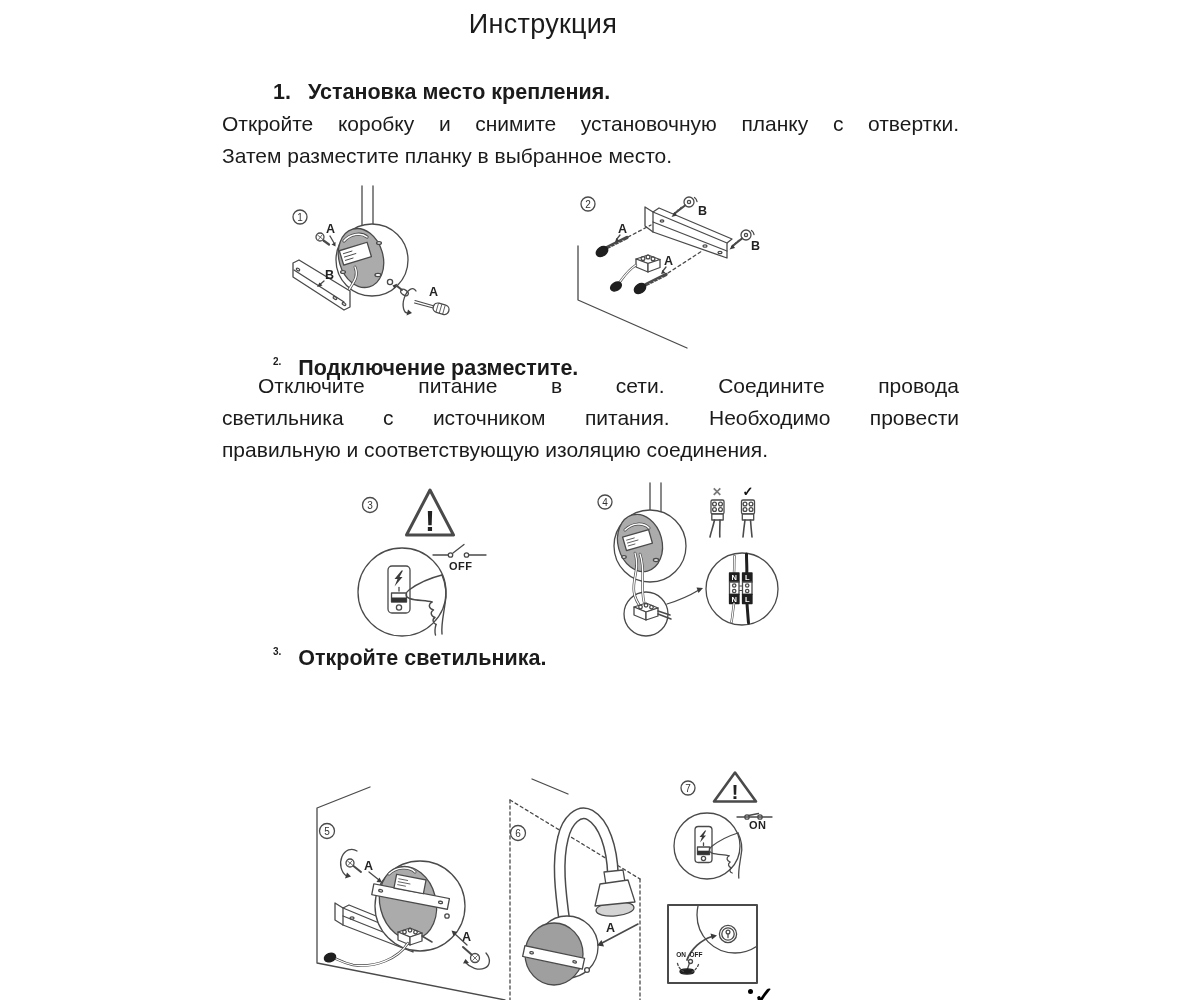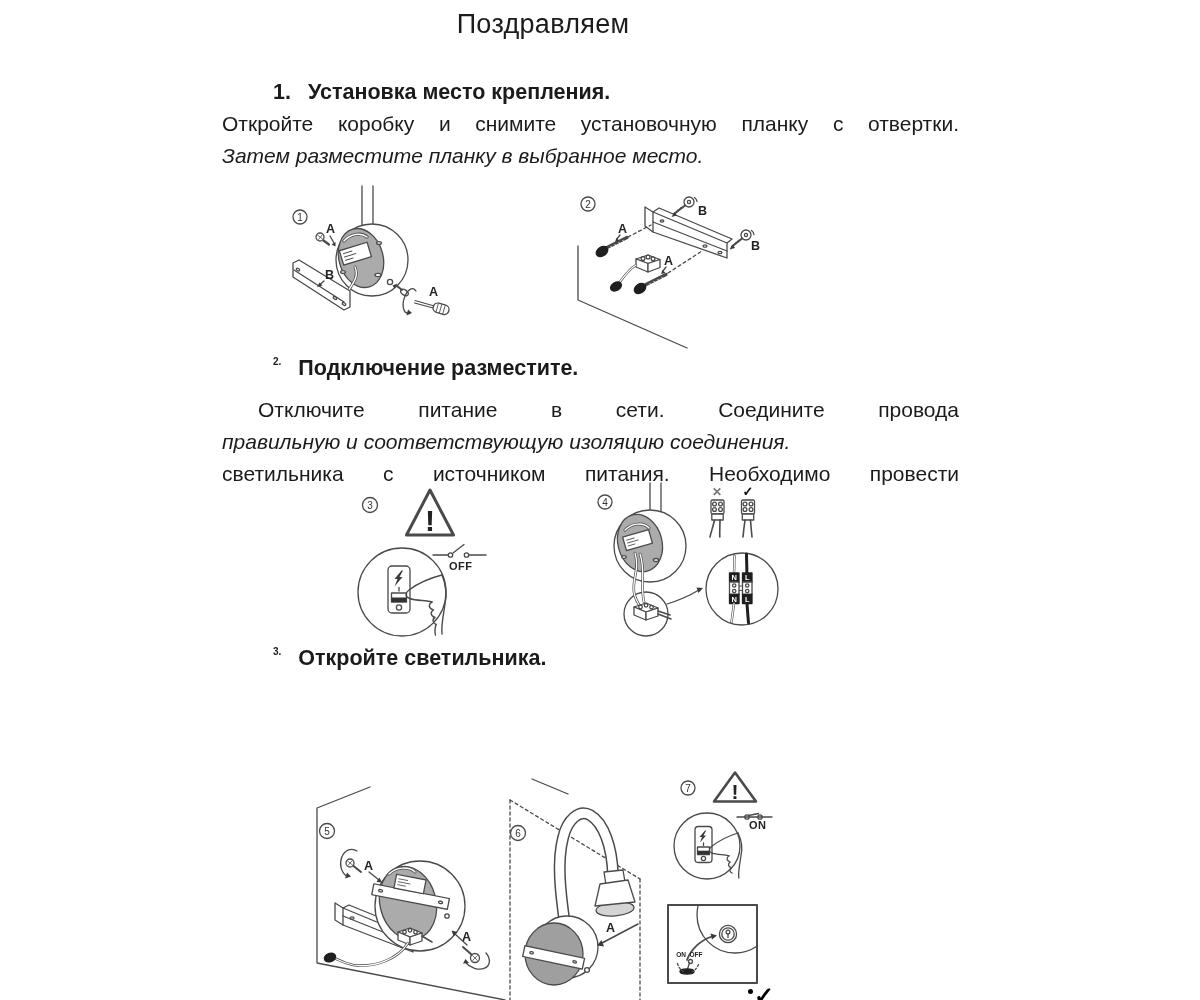--- a/index.html
+++ b/index.html
@@ -4,21 +4,21 @@
 <style>
   html,body{margin:0;padding:0;background:#fff;}
   .page{position:relative;width:1200px;height:1000px;background:#fff;overflow:hidden;
         font-family:"Liberation Sans",sans-serif;color:#1b1b1b;}
   .title{position:absolute;top:9px;left:0;width:1086px;text-align:center;
          font-size:27px;letter-spacing:.3px;}
   .heading{position:absolute;left:273px;font-size:21.5px;font-weight:bold;display:flex;}
   .heading .num{margin-right:17px;}
   .para{position:absolute;left:222px;width:737px;font-size:21px;}
   .line{line-height:31.8px;text-align:justify;text-align-last:justify;}
-  .line.last{text-align-last:left;font-style:italic;}
+  .line.last{text-align-last:left;}
   .line.indent{text-indent:36px;}
   .fig{position:absolute;}
   .fig svg{overflow:visible;display:block;}
   .art{stroke:#4a4a4a;fill:none;stroke-width:1.3;stroke-linecap:round;stroke-linejoin:round;}
   .fig text{stroke:none;font-family:"Liberation Sans",sans-serif;}
   .lbl{font-size:12.5px;font-weight:bold;fill:#222;}
   .sw{font-size:11px;font-weight:bold;fill:#222;letter-spacing:.5px;}
   .num{font-size:10px;fill:#333;}
   .nl{font-size:7.5px;font-weight:bold;fill:#fff;}
   .bang3{font-size:30px;font-weight:bold;fill:#222;}
@@ -30,21 +30,21 @@
   .dash{stroke-dasharray:3,3;}
   .dash2{stroke-dasharray:2,2.2;}
   .cutoff{position:absolute;left:754px;top:982px;font-size:24px;font-weight:bold;color:#000;}
   .cutdot{position:absolute;left:748px;top:989px;width:5px;height:5px;border-radius:50%;background:#000;}
 </style>
 </head>
 <body>
 
 <div class="page">
 
-  <div class="title">Поздравляем</div>
+  <div class="title">Инструкция</div>
 
   <div class="heading" style="top:80px">
     <span class="num" style="font-size:21.5px;fill:none">1.</span>
     <span>Установка место крепления.</span>
   </div>
   <div class="para" style="top:108px">
     <div class="line">Откройте коробку и снимите установочную планку с отвертки.</div>
     <div class="line last">Затем разместите планку в выбранное место.</div>
   </div>
 
@@ -175,24 +175,24 @@
         <path d="M101,79 L97.5,83.5"></path>
           <polygon class="ah" points="96,86 100.5,85 97.5,82"></polygon>
       </g>
     </svg>
   </div>
 
   <div class="heading" style="top:356px">
     <span class="num">2.</span>
     <span>Подключение разместите.</span>
   </div>
-  <div class="para" style="top:394px">
+  <div class="para" style="top:370px">
     <div class="line indent">Отключите питание в сети. Соедините провода</div>
+    <div class="line">светильника с источником питания. Необходимо провести</div>
     <div class="line last">правильную и соответствующую изоляцию соединения.</div>
-    <div class="line">светильника с источником питания. Необходимо провести</div>
   </div>
 
   <div class="fig" style="left:345px;top:483px">
     <svg width="165" height="165" viewBox="0 0 165 165">
       <g class="art">
         <g>
           <circle cx="25" cy="22" r="7.5"></circle>
           <text class="num" x="25" y="22.5" text-anchor="middle" dominant-baseline="central">3</text>
         </g>
         <g>

